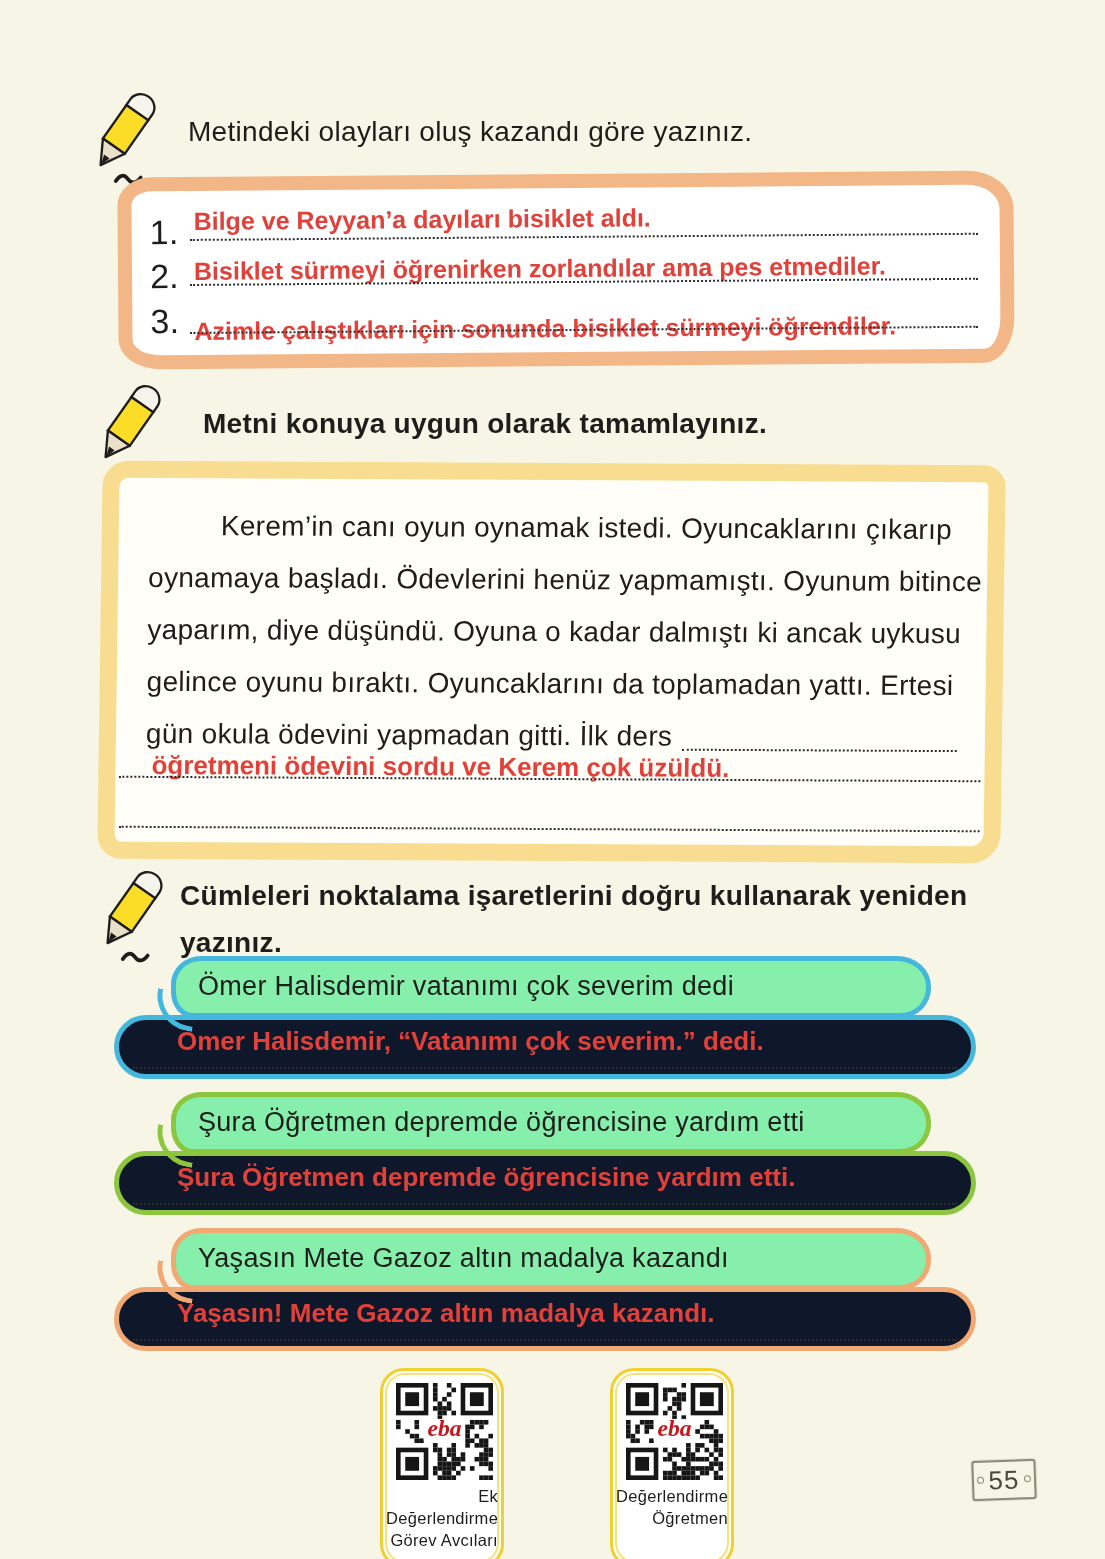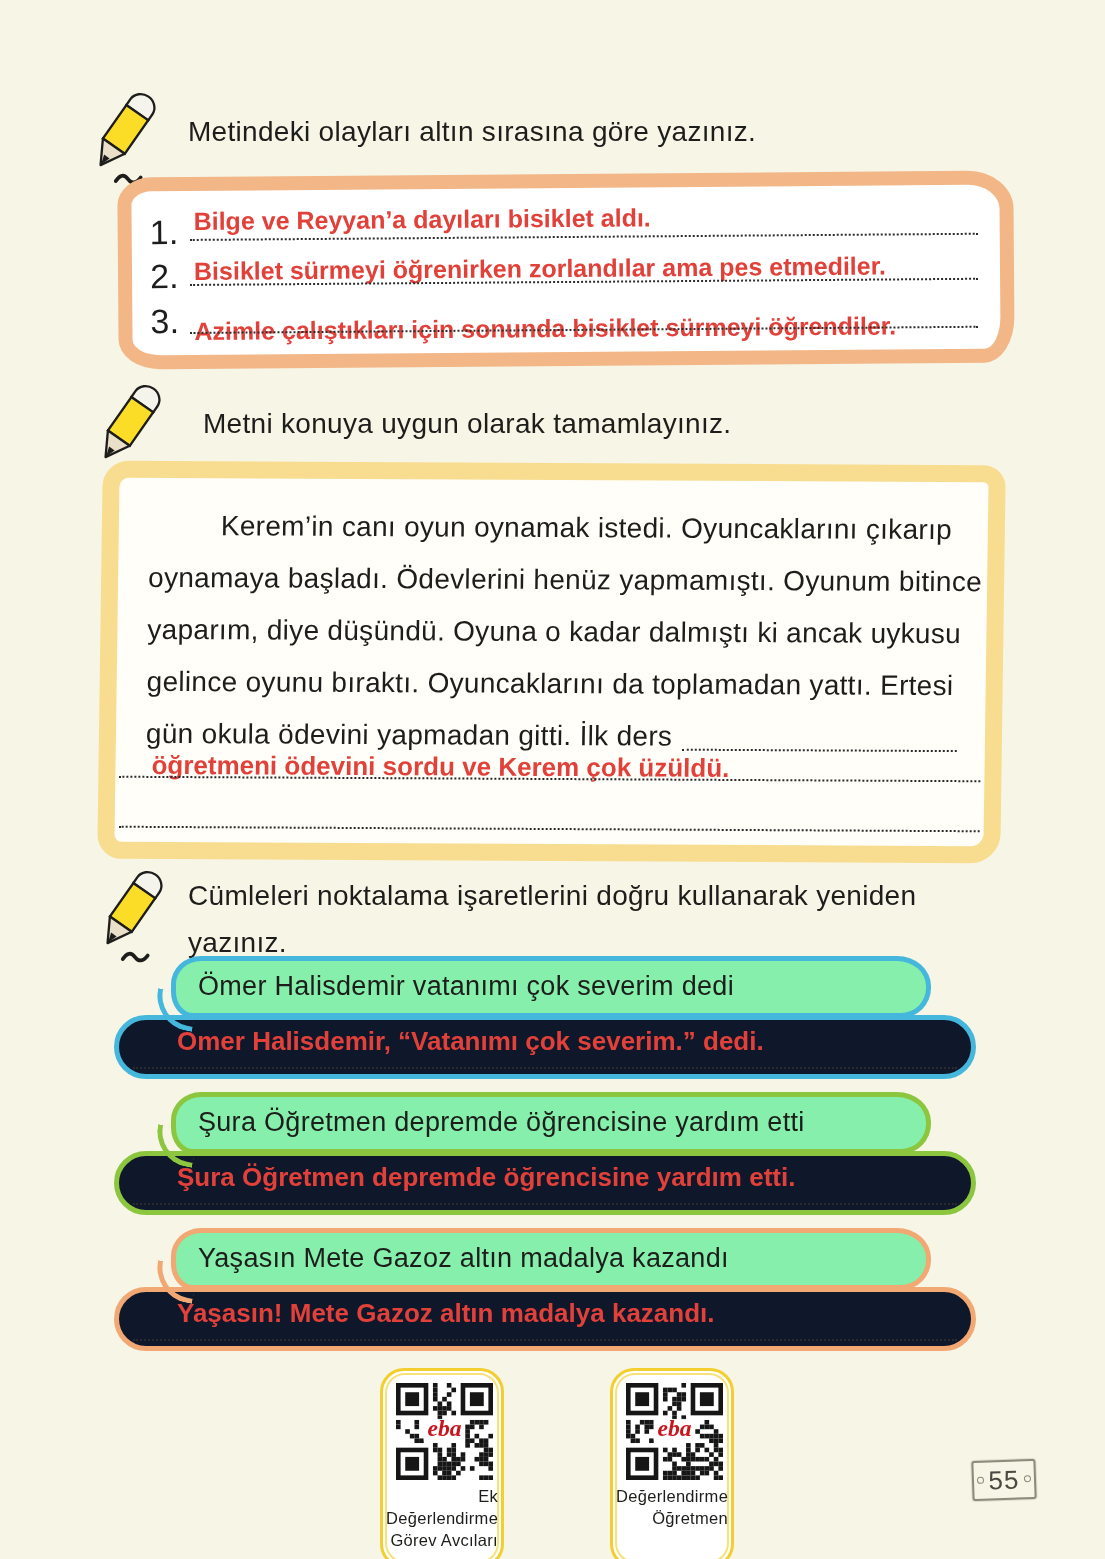--- a/index.html
+++ b/index.html
@@ -91,61 +91,61 @@
     </g>
     <path d="M20 100 q7 -11 14 -2 q6 8 14 -2" fill="none" stroke="#1d1d1b" stroke-width="4.2" stroke-linecap="round"></path>
   </symbol>
 </svg>
 
 <div class="page">
 
   <svg class="pencil" style="left:98px; top:90px;">
       <use href="#pencil"></use>
     </svg>
-  <div class="instr hand" style="left:188px; top:108px;">Metindeki olayları altın sırasına göre yazınız.</div>
+  <div class="instr hand" style="left:188px; top:108px;">Metindeki olayları oluş kazandı göre yazınız.</div>
 
   <div class="box1">
     <div class="order-num hand" style="top:22px;">1.</div>
     <div class="order-ans" style="top:16px;">Bilge ve Reyyan’a dayıları bisiklet aldı.</div>
     <div class="order-line" style="top:48px;"></div>
 
     <div class="order-num hand" style="top:66px;">2.</div>
     <div class="order-ans" style="top:66px;">Bisiklet sürmeyi öğrenirken zorlandılar ama pes etmediler.</div>
     <div class="order-line" style="top:93px;"></div>
 
     <div class="order-num hand" style="top:111px;">3.</div>
     <div class="order-ans" style="top:126px;">Azimle çalıştıkları için sonunda bisiklet sürmeyi öğrendiler.</div>
     <div class="order-line" style="top:141px;"></div>
   </div>
 
   <svg class="pencil" style="left:103px; top:382px;">
       <use href="#pencil"></use>
     </svg>
-  <div class="instr hand" style="left:203px; top:400px;">Metni konuya uygun olarak tamamlayınız.</div>
+  <div class="instr hand" style="left:203px; top:400px;font-weight:bold;">Metni konuya uygun olarak tamamlayınız.</div>
 
   <div class="box2">
     <div class="para hand">
       <div class="para-line indent">Kerem’in canı oyun oynamak istedi. Oyuncaklarını çıkarıp</div>
       <div class="para-line">oynamaya başladı. Ödevlerini henüz yapmamıştı. Oyunum bitince</div>
       <div class="para-line">yaparım, diye düşündü. Oyuna o kadar dalmıştı ki ancak uykusu</div>
       <div class="para-line">gelince oyunu bıraktı. Oyuncaklarını da toplamadan yattı. Ertesi</div>
       <div class="para-line flex">
         <span>gün okula ödevini yapmadan gitti. İlk ders</span>
         <span class="fill-dots"></span>
       </div>
     </div>
     <div class="box2-ans">öğretmeni ödevini sordu ve Kerem çok üzüldü.</div>
     <div class="box2-line" style="top:298px;"></div>
     <div class="box2-line" style="top:348px;"></div>
   </div>
 
   <svg class="pencil" style="left:105px; top:868px;">
       <use href="#pencil"></use>
     </svg>
-  <div class="instr hand" style="left:188px; top:872px; width:810px;">Cümleleri noktalama işaretlerini doğru kullanarak yeniden yazınız.</div>
+  <div class="instr hand" style="left:180px; top:872px; width:810px;font-weight:bold;">Cümleleri noktalama işaretlerini doğru kullanarak yeniden yazınız.</div>
 
   <div class="pair" style="top: 956px; --c: #45b7dd;">
     <div class="q hand">
       <span>Ömer Halisdemir vatanımı çok severim dedi</span>
       <span class="tail"></span>
     </div>
     <div class="a">
       <div class="red">Ömer Halisdemir, “Vatanımı çok severim.” dedi.</div>
       <div class="dots"></div>
     </div>

